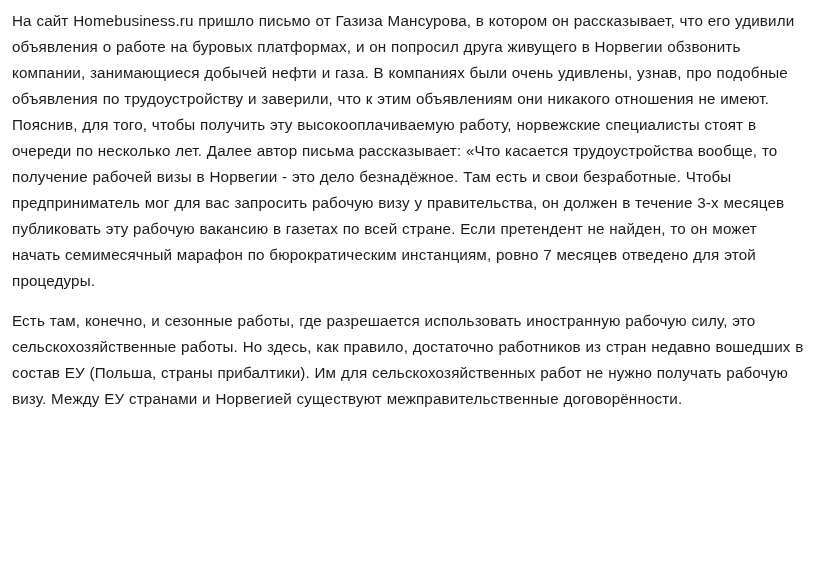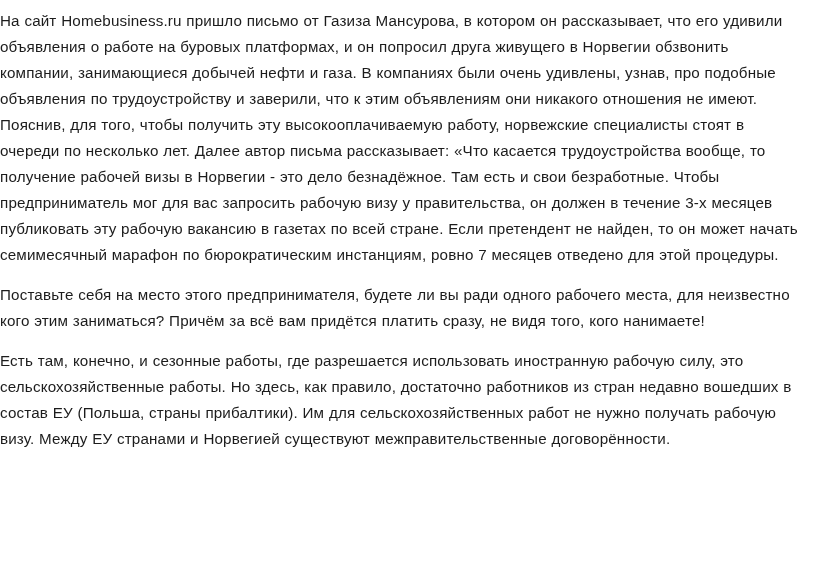--- a/index.html
+++ b/index.html
@@ -9,35 +9,34 @@
   }
   body {
     width: 819px;
     height: 584px;
     overflow: hidden;
     font-family: "Liberation Sans", sans-serif;
   }
   #article {
     box-sizing: border-box;
     width: 819px;
-    padding: 8px 14px 0 0;
+    padding: 8px 14px 0 12px;
   }
   .para {
     margin: 0 0 14px 0;
     font-size: 15.2px;
     line-height: 26px;
     color: #1c1c1c;
     text-align: left;
     letter-spacing: 0.01em;
     word-spacing: 0.02em;
   }
   .para:last-child {
     margin-bottom: 0;
   }
 </style>
 </head>
 <body>
 
 <div id="article">
   <p class="para">На сайт Homebusiness.ru пришло письмо от Газиза Мансурова, в котором он рассказывает, что его удивили объявления о работе на буровых платформах, и он попросил друга живущего в Норвегии обзвонить компании, занимающиеся добычей нефти и газа. В компаниях были очень удивлены, узнав, про подобные объявления по трудоустройству и заверили, что к этим объявлениям они никакого отношения не имеют. Пояснив, для того, чтобы получить эту высокооплачиваемую работу, норвежские специалисты стоят в очереди по несколько лет. Далее автор письма рассказывает: «Что касается трудоустройства вообще, то получение рабочей визы в Норвегии - это дело безнадёжное. Там есть и свои безработные. Чтобы предприниматель мог для вас запросить рабочую визу у правительства, он должен в течение 3-х месяцев публиковать эту рабочую вакансию в газетах по всей стране. Если претендент не найден, то он может начать семимесячный марафон по бюрократическим инстанциям, ровно 7 месяцев отведено для этой процедуры.</p>
-  <p class="para">Поставьте себя на место этого предпринимателя, будете ли вы ради одного рабочего места, для неизвестно кого этим заниматься? Причём за всё вам придётся платить сразу, не видя того, кого нанимаете!</p>
   <p class="para">Есть там, конечно, и сезонные работы, где разрешается использовать иностранную рабочую силу, это сельскохозяйственные работы. Но здесь, как правило, достаточно работников из стран недавно вошедших в состав ЕУ (Польша, страны прибалтики). Им для сельскохозяйственных работ не нужно получать рабочую визу. Между ЕУ странами и Норвегией существуют межправительственные договорённости.</p>
 </div>
 
 </body></html>

